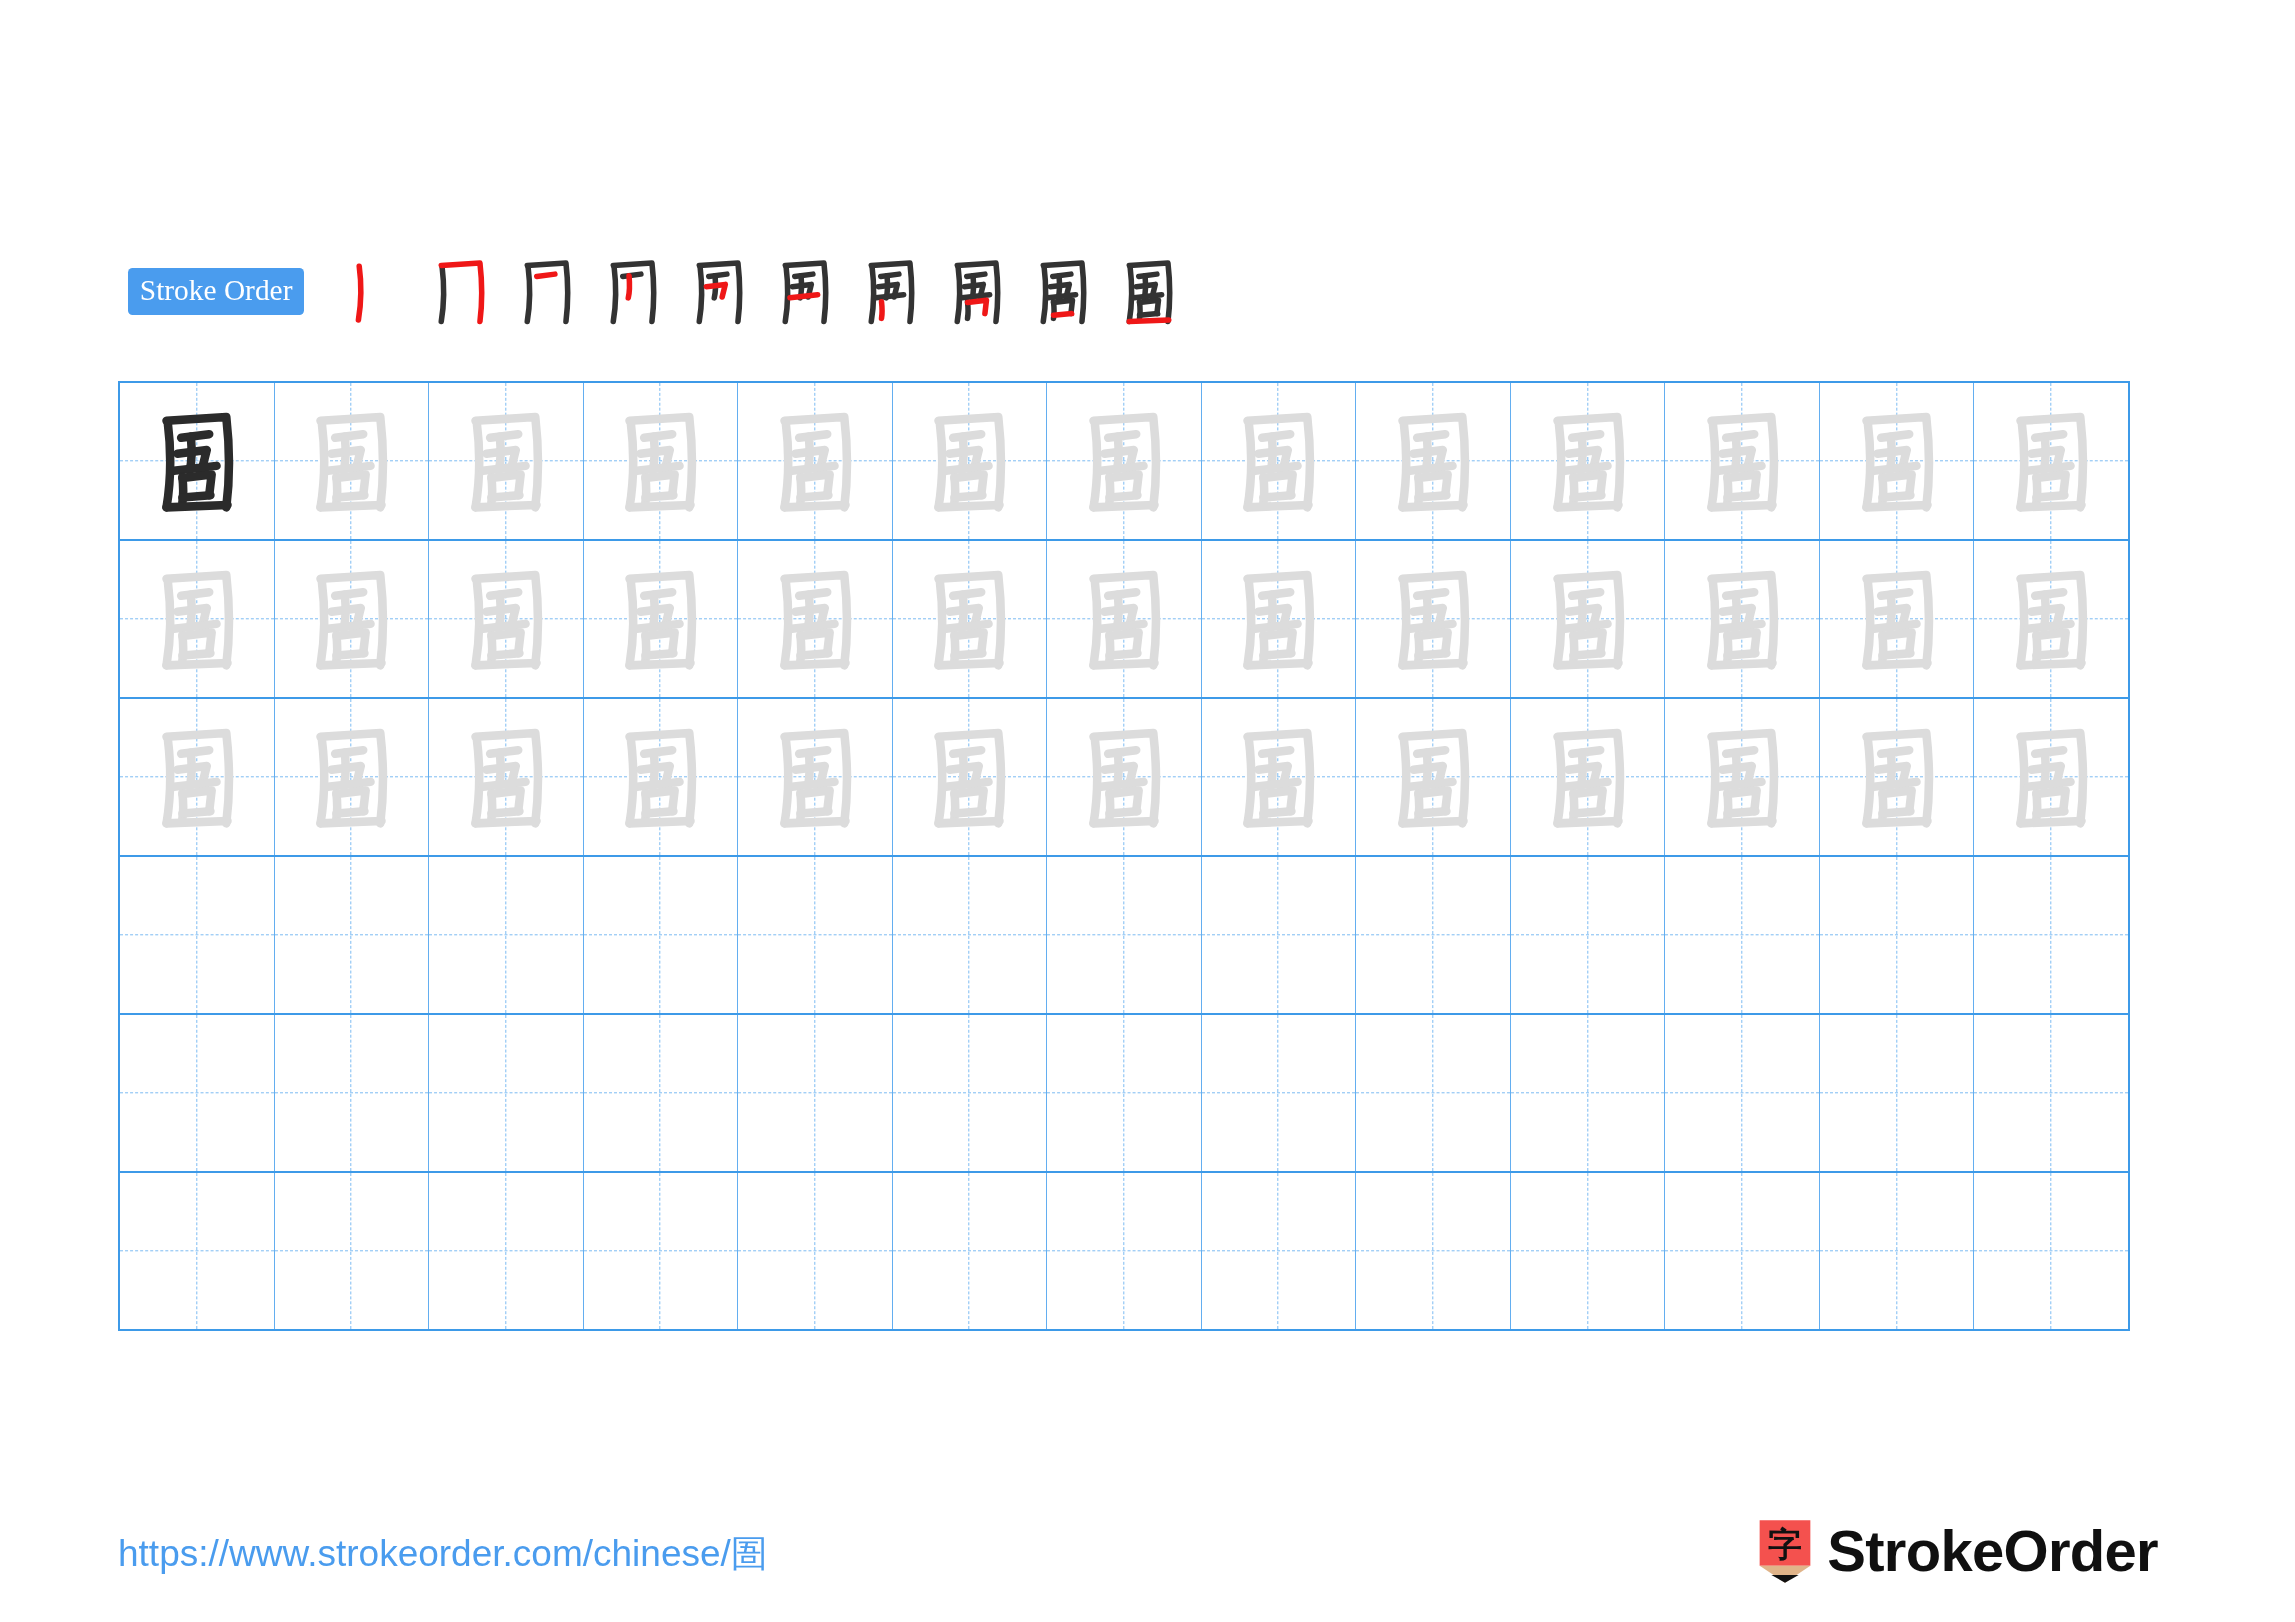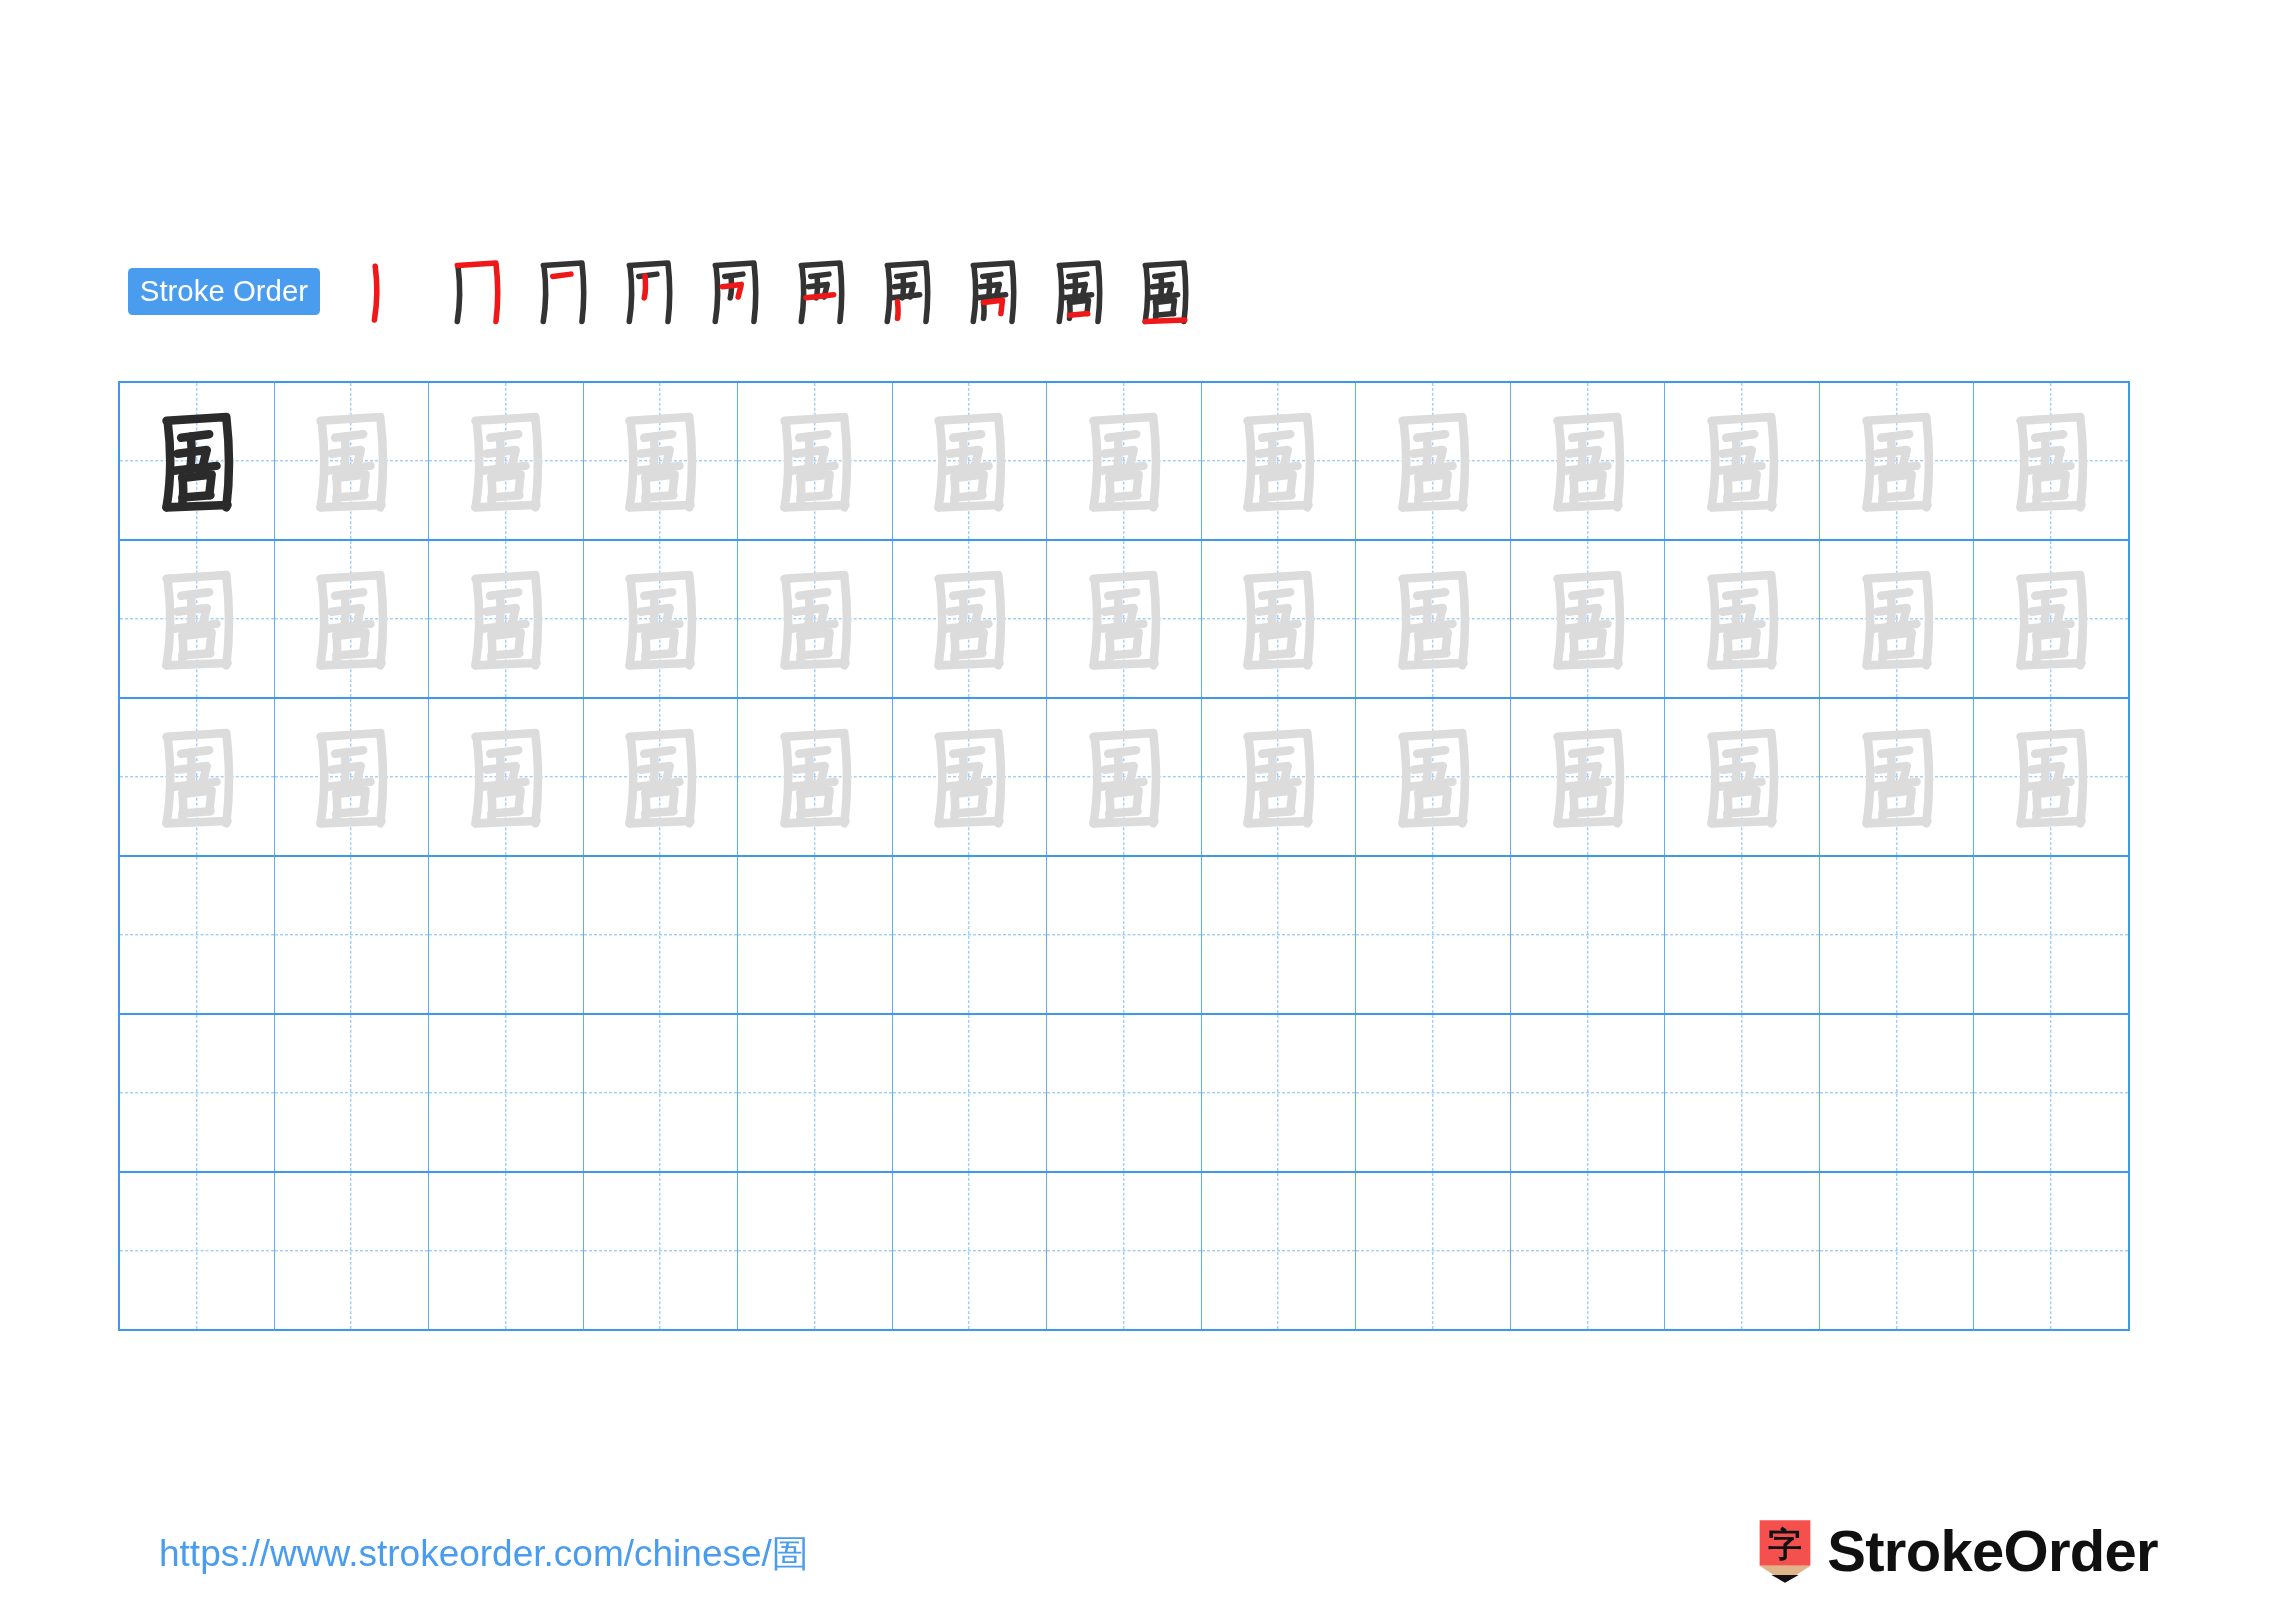--- a/index.html
+++ b/index.html
@@ -37,20 +37,21 @@
   .stroke-badge {
     background: #4a9cee;
     color: #ffffff;
     font-size: 29.4px;
     line-height: 29.4px;
     padding: 7.9px 11.8px 9.2px 11.8px;
     border-radius: 4.6px;
     white-space: nowrap;
     margin-right: 28px;
     font-weight: 400;
+    font-family: Liberation Serif, serif;
   }
   .stroke-steps { display: flex; align-items: center; }
   .stroke-step {
     width: 86px; height: 79px;
     position: relative;
   }
   .stroke-step svg { display:block; width:86px; height:79px; }
 
   
   .grid {
@@ -102,21 +103,20 @@
   .glyph svg { display:block; width: 122px; height: 122px; }
 
   
   .footer-url {
     position: absolute;
     left: 118px; top: 1531px;
     color: #4a9cee;
     font-size: 37px;
     line-height: 46px;
     white-space: nowrap;
-    margin-left: 41px;
   }
   .footer-url .han { font-family: "DejaVu Sans", sans-serif; }
   .brand {
     position: absolute;
     right: 137px; top: 1515px;
     display: flex;
     align-items: center;
     height: 72px;
   }
   .brand-mark { width: 56px; height: 65px; margin-right: 14.4px; }

